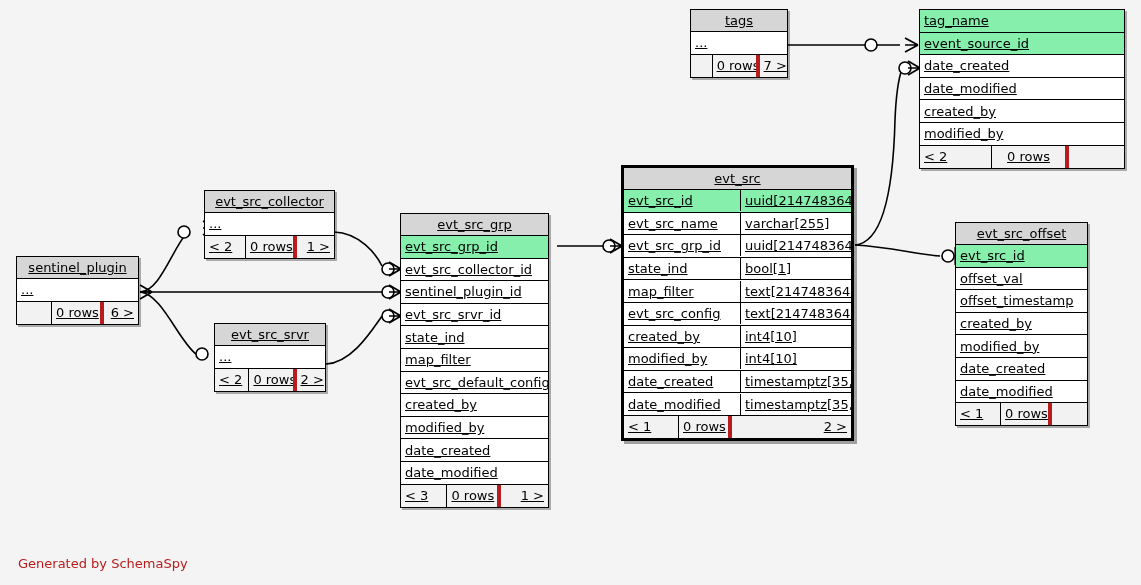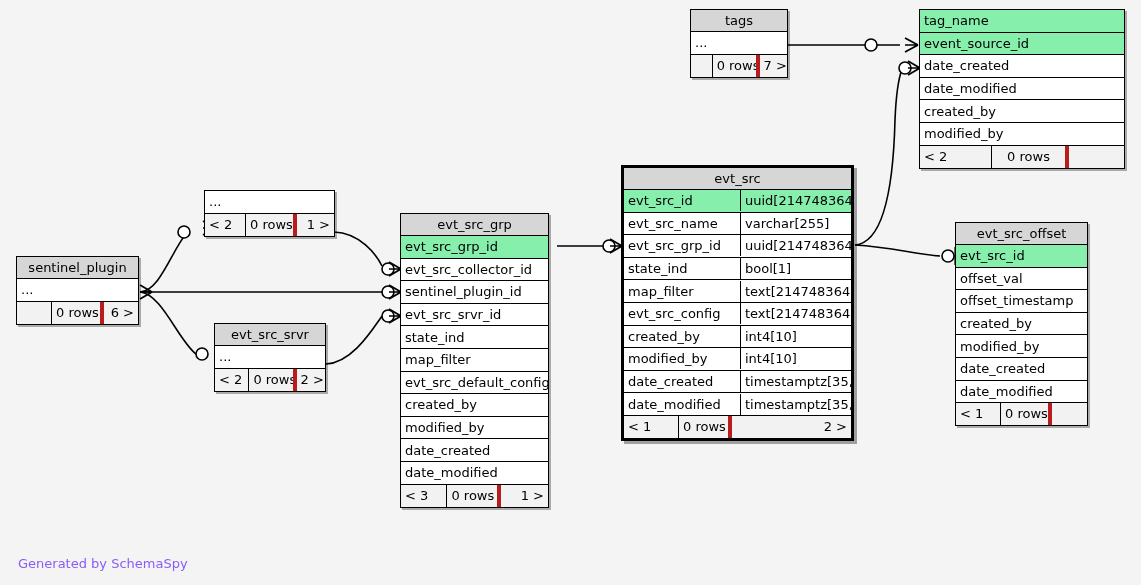--- a/index.html
+++ b/index.html
@@ -21,20 +21,21 @@
     width: 1141px;
     height: 585px;
     pointer-events: none;
   }
   .table {
     position: absolute;
     border: 1px solid #000;
     background: #ffffff;
     box-sizing: border-box;
     box-shadow: 2px 2px 0 rgba(0,0,0,0.30);
+    text-decoration: underline;
   }
   .table.focus {
     border: 3px solid #000;
     box-shadow: 3px 3px 0 rgba(0,0,0,0.35);
   }
   .tbl-title {
     background: #d6d6d6;
     text-align: center;
     font-size: 13px;
     color: #000;
@@ -93,21 +94,21 @@
     background: #f2f2f2;
   }
   .foot .f-left { text-align: left; border-right: 1px solid #000; }
   .foot .f-mid  { text-align: center; border-right: 4px solid #b91c1c; }
   .foot .f-right{ text-align: right; }
   .credit {
     position: absolute;
     left: 18px;
     top: 556px;
     font-size: 13px;
-    color: #8b5cf6;
+    color: #b91c1c;
     white-space: nowrap;
   }
 </style>
 </head>
 <body>
 
 <div id="canvas">
 
   <svg id="edges" viewBox="0 0 1141 585" xmlns="http://www.w3.org/2000/svg">
     <g fill="none" stroke="#000" stroke-width="1.6">
@@ -312,20 +313,21 @@
       <span class="cell-name">date_modified</span>
     </div>
     <div class="foot">
       <div class="f-left" style="width:49px">&lt; 3</div>
       <div class="f-mid" style="width:56px">0 rows</div>
       <div class="f-right" style="width:50px">1 &gt;</div>
     </div>
   </div>
 
   <div class="table" style="left:204px; top:190px; width:131px;">
+    <div class="tbl-title">evt_src_collector</div>
     <div class="row ell">
       <span class="cell-name">...</span>
     </div>
     <div class="foot">
       <div class="f-left" style="width:41px">&lt; 2</div>
       <div class="f-mid" style="width:51px">0 rows</div>
       <div class="f-right" style="width:37px">1 &gt;</div>
     </div>
   </div>
 

